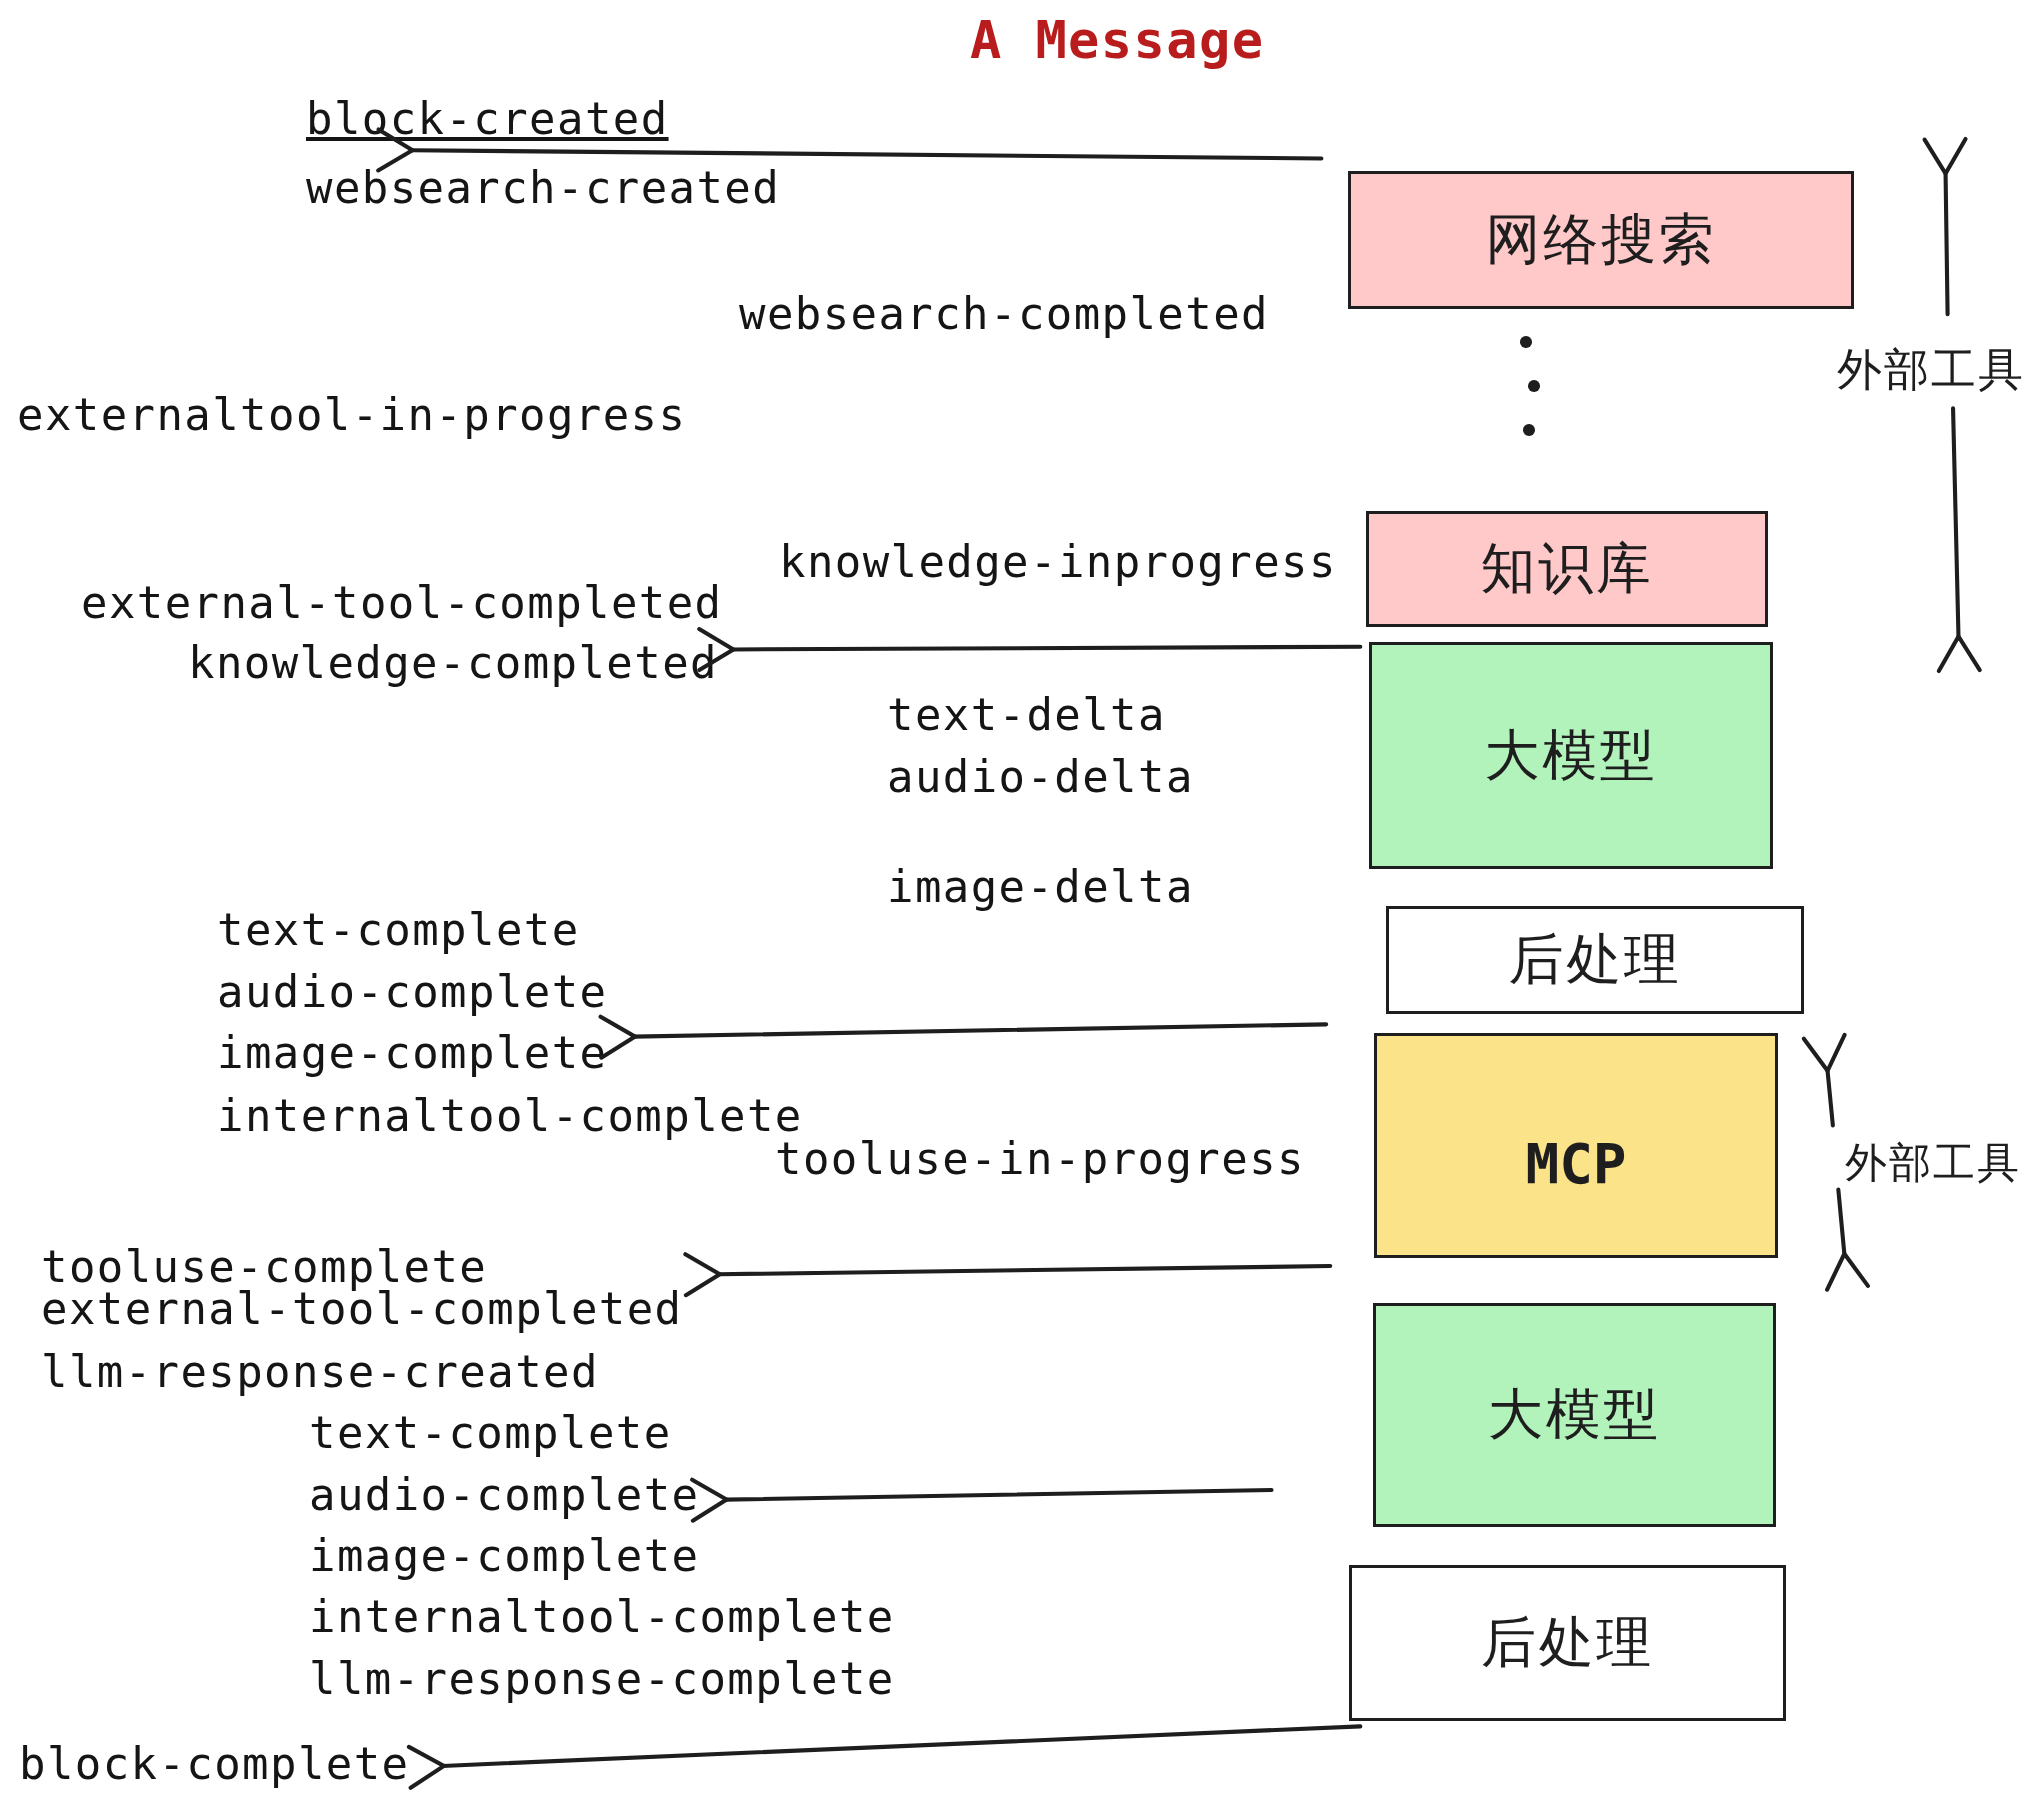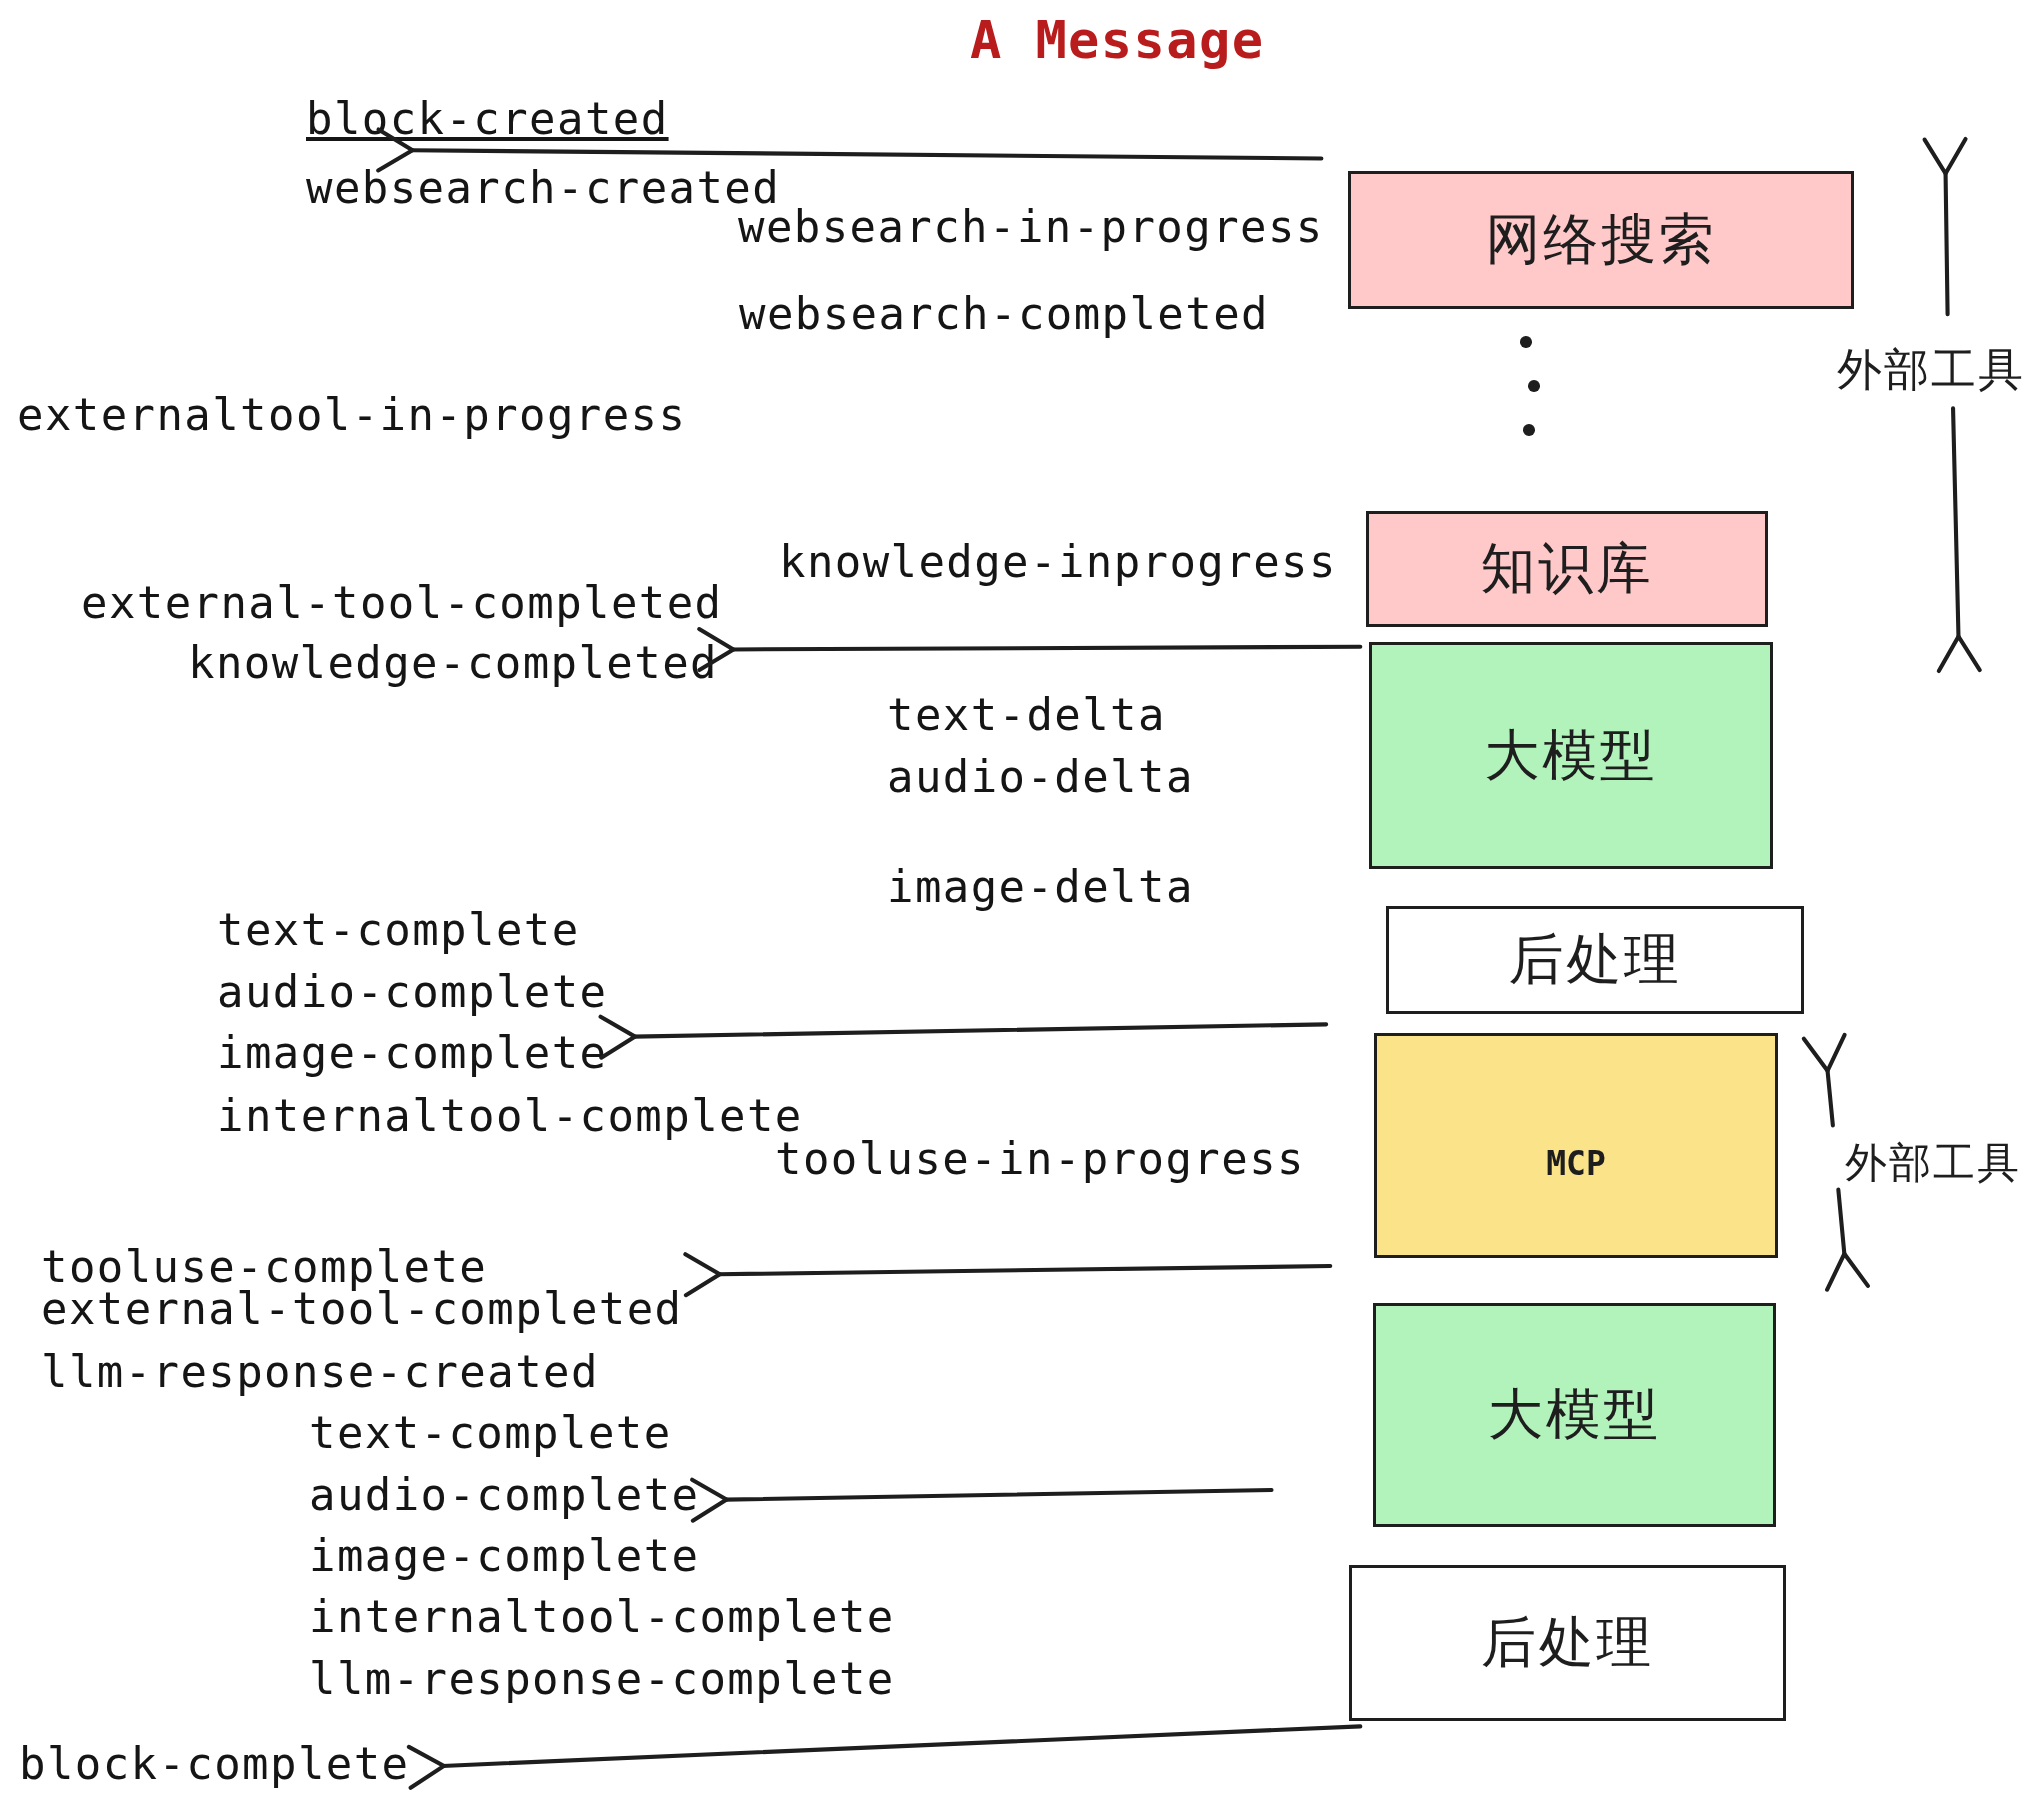--- a/index.html
+++ b/index.html
@@ -26,21 +26,21 @@
     border:3.4px solid #1e1e1e;
     display:flex;align-items:center;justify-content:center;
     background:#fff;
   }
   .box .cn{
     font-family:"Liberation Sans","DejaVu Sans",sans-serif;
     font-size:55px;color:#1e1e1e;letter-spacing:2.7px;white-space:nowrap;
   }
   .box .mono{
     font-family:"DejaVu Sans Mono","Liberation Mono",monospace;
-    font-size:33px;font-weight:bold;color:#1e1e1e;white-space:nowrap;margin-top:36px;
+    font-size:56px;font-weight:bold;color:#1e1e1e;white-space:nowrap;margin-top:36px;
   }
   .ann{
     position:absolute;
     font-family:"Liberation Sans","DejaVu Sans",sans-serif;
     font-size:45px;color:#1e1e1e;letter-spacing:2px;white-space:nowrap;
   }
   .dot{
     position:absolute;width:11.6px;height:11.6px;border-radius:50%;
     background:#1e1e1e;
   }
@@ -72,21 +72,20 @@
 </style>
 </head>
 <body>
 
 <div id="canvas">
 
   <div class="title">A Message</div>
 
   <div class="ev e0">block-created</div>
   <div class="ev e1">websearch-created</div>
-  <div class="ev e2">websearch-in-progress</div>
   <div class="ev e3">websearch-completed</div>
   <div class="ev e4">externaltool-in-progress</div>
   <div class="ev e5">knowledge-inprogress</div>
   <div class="ev e6">external-tool-completed</div>
   <div class="ev e7">knowledge-completed</div>
   <div class="ev e8">text-delta</div>
   <div class="ev e9">audio-delta</div>
   <div class="ev e10">image-delta</div>
   <div class="ev e11">text-complete</div>
   <div class="ev e12">audio-complete</div>

